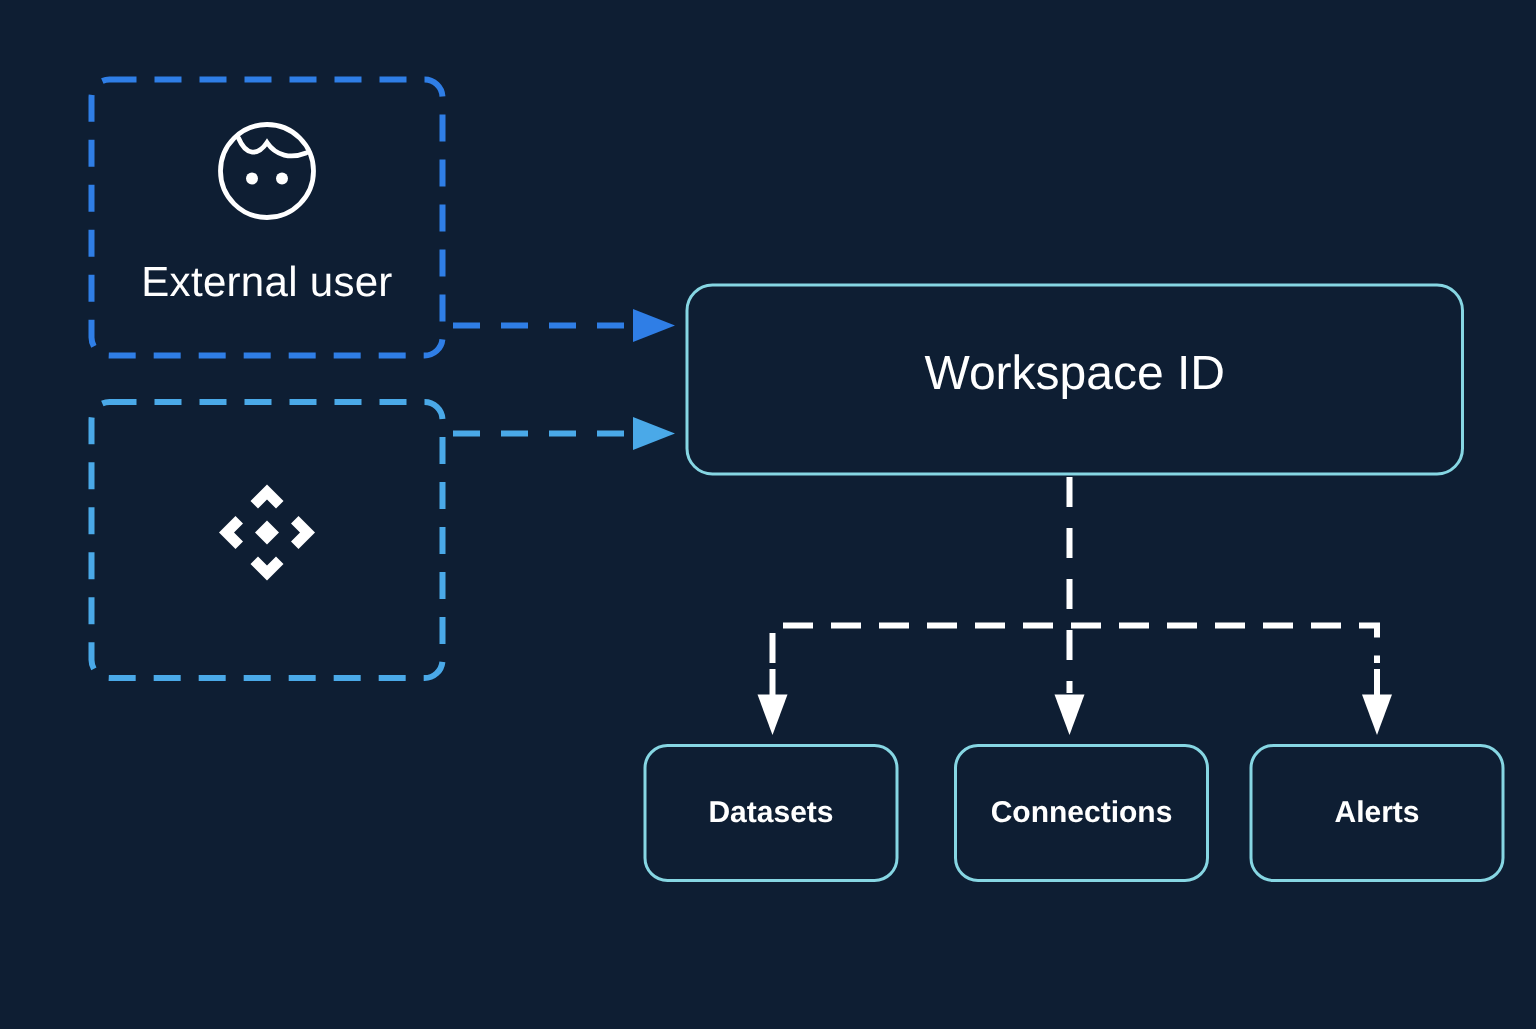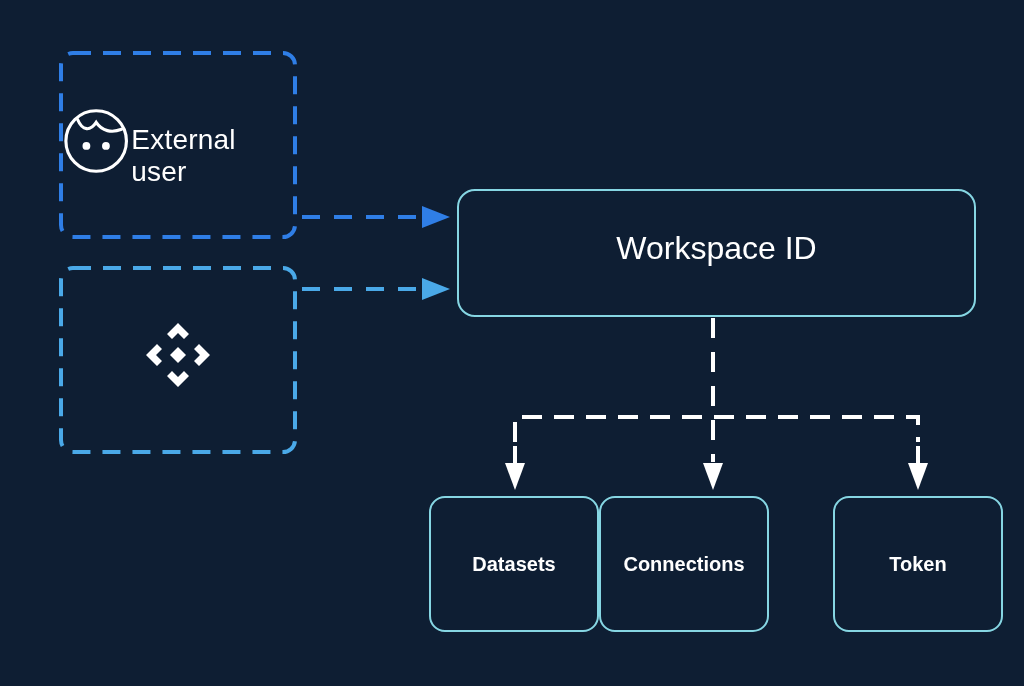--- a/index.html
+++ b/index.html
@@ -8,32 +8,32 @@
       background: #0e1e33;
       position: relative;
       overflow: hidden;
       font-family: "Liberation Sans", sans-serif;
       color: #ffffff;
     }
     svg.connectors { position: absolute; left: 0; top: 0; width: 1024px; height: 686px; }
     .node {
       position: absolute;
       box-sizing: border-box;
-      display: flex; flex-direction: row; align-items: center; justify-content: center;
+      display: flex; flex-direction: column; align-items: center; justify-content: center;
     }
     .source-box { border-radius: 14px; }
     .source-label { font-size: 28px; font-weight: 400; letter-spacing: 0.2px; }
     .icon { width: 72px; height: 72px; }
     .workspace {
       left: 457px; top: 189px; width: 519px; height: 128px;
       border: 2px solid #86d6e3; border-radius: 18px;
     }
     .workspace .title { font-size: 32px; font-weight: 400; }
     .child {
-      top: 496px; width: 170px; height: 136px;
+      top: 496px; width: 170px; height: 92px;
       border: 2px solid #86d6e3; border-radius: 16px;
     }
     .child .label { font-size: 20px; font-weight: 700; }
   </style>
 </head>
 <body>
 
 <svg class="connectors" viewBox="0 0 1024 686">
 
   <rect x="61" y="53" width="234" height="184" rx="12" ry="12" fill="none" stroke="#2f7ee6" stroke-width="4" stroke-dasharray="18 12"></rect>
@@ -73,18 +73,18 @@
   </svg>
 </div>
 
 <div class="node workspace">
   <div class="title" style="margin-top:-10px;">Workspace ID</div>
 </div>
 
 <div class="node child" style="left:429px;">
   <div class="label">Datasets</div>
 </div>
-<div class="node child" style="left:599px;">
+<div class="node child" style="left:636px;">
   <div class="label">Connections</div>
 </div>
 <div class="node child" style="left:833px;">
-  <div class="label">Token</div>
+  <div class="label">Alerts</div>
 </div>
 
 </body></html>

